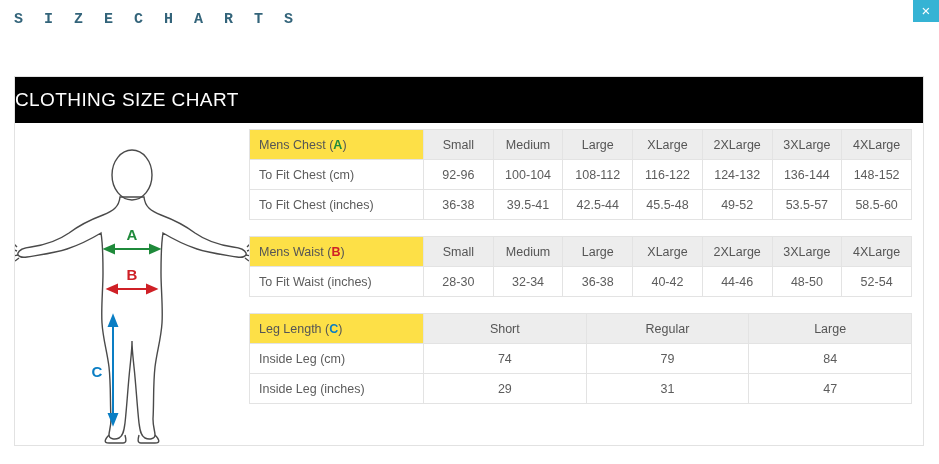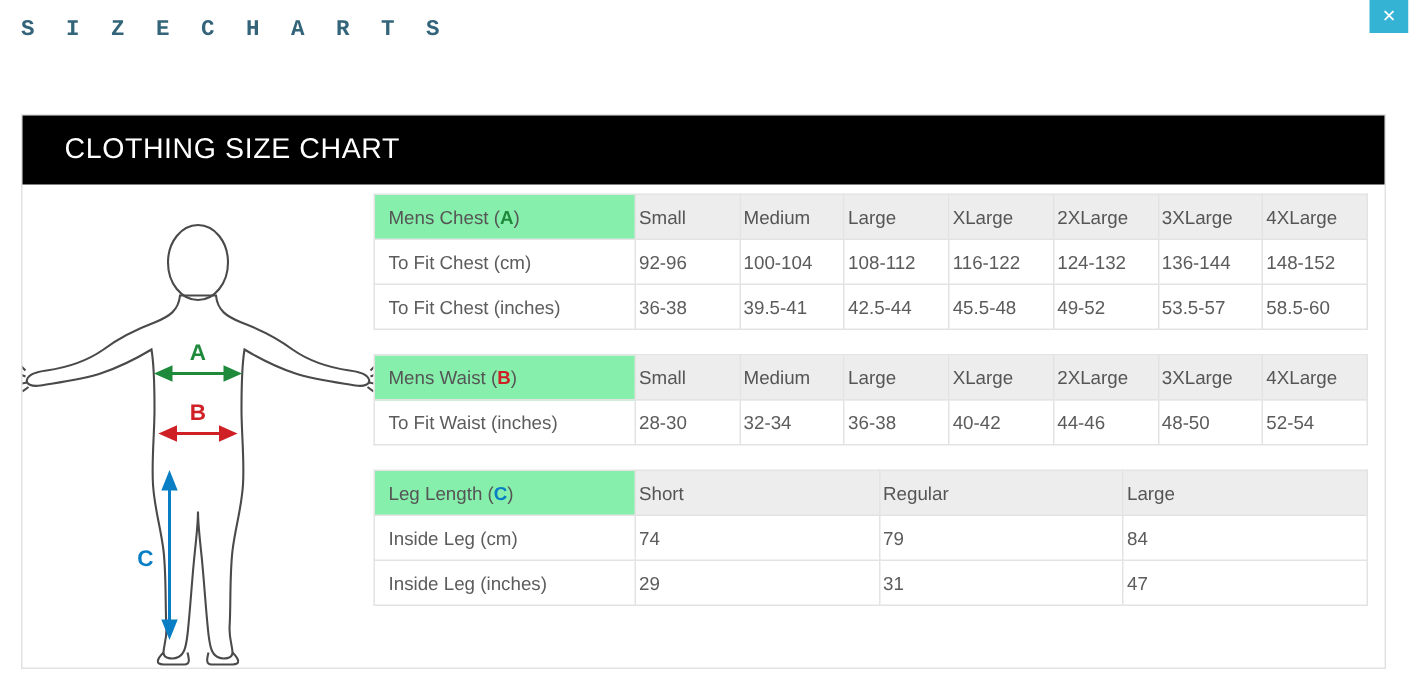--- a/index.html
+++ b/index.html
@@ -46,21 +46,21 @@
     width: 910px;
     border: 1px solid #e2e2e2;
     background: #ffffff;
     box-sizing: border-box;
   }
   .chart-header {
     background: #000000;
     color: #ffffff;
     font-size: 19px;
     letter-spacing: 0.4px;
-    padding: 12px 0 12px 28px;
+    padding: 12px 0 12px 0;
     height: 22px;
     line-height: 22px;
     box-sizing: content-box;
   }
   .chart-body {
     display: flex;
     align-items: flex-start;
   }
   .figure-col {
     width: 234px;
@@ -73,38 +73,38 @@
   }
   table.size-table {
     border-collapse: collapse;
     table-layout: fixed;
     width: 663px;
     margin-bottom: 16px;
   }
   table.size-table td {
     border: 1px solid #e3e3e3;
     height: 29px;
-    text-align: left;
+    text-align: center;
     font-size: 12.5px;
     color: #5c5c5c;
     font-family: "Liberation Sans", sans-serif;
     padding: 0 2px;
   }
   table.size-table tr.head td {
     background: #ededed;
     color: #555555;
     font-size: 12.5px;
   }
   table.size-table tr td.rowlabel {
     text-align: left;
     padding-left: 9px;
     width: 162px;
   }
   table.size-table tr.head td.rowlabel {
-    background: #86efac;
+    background: #fde047;
   }
   .mark-a { color: #1f8a3b; font-weight: bold; }
   .mark-b { color: #cf2026; font-weight: bold; }
   .mark-c { color: #0a7ec4; font-weight: bold; }
   .legs-table { width: 381px; }
   svg.figure { display: block; }
 </style>
 </head>
 <body>
 

